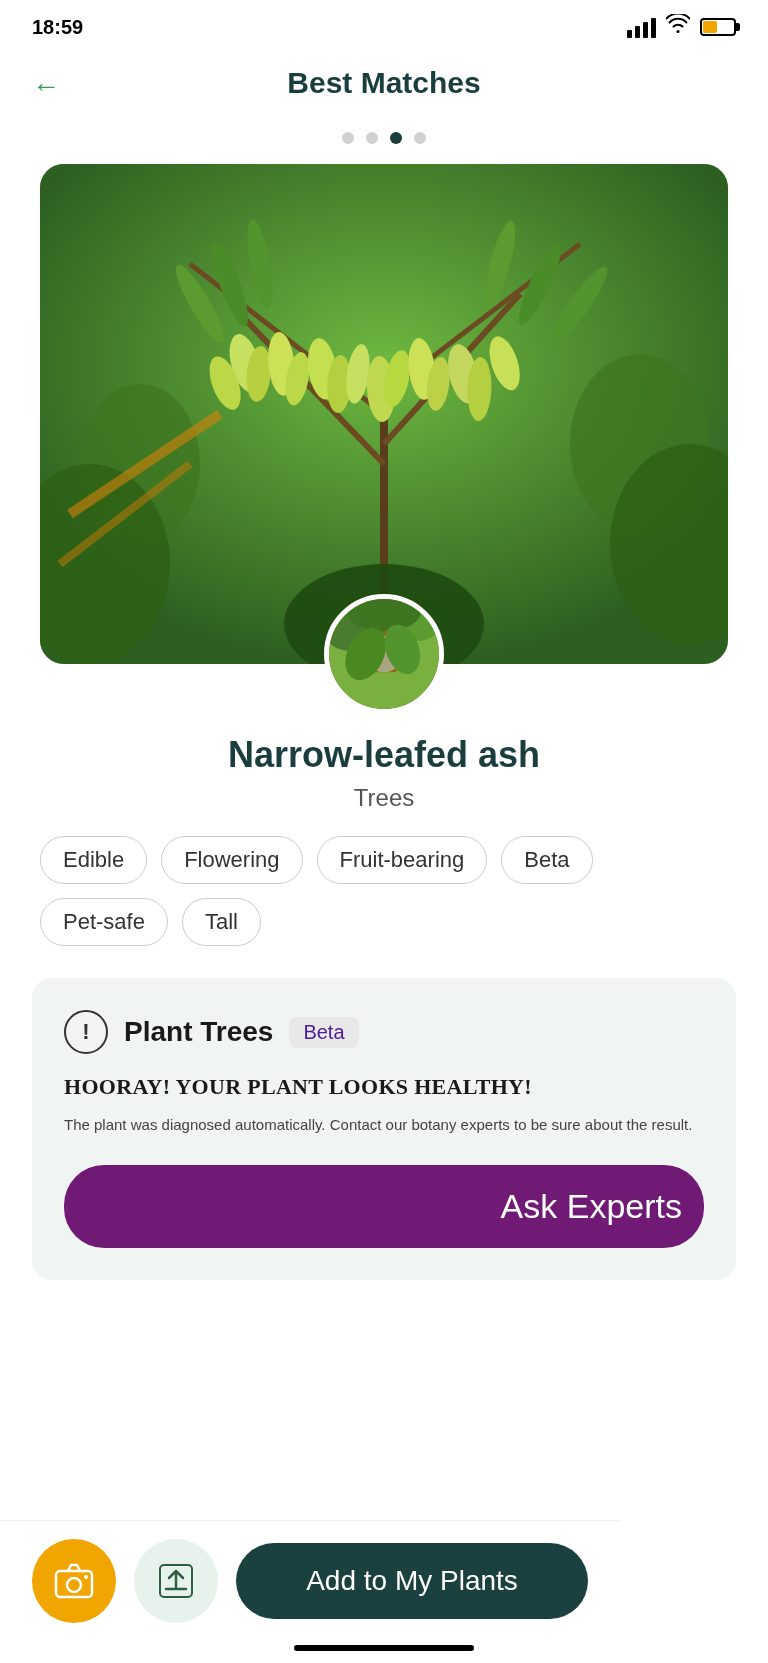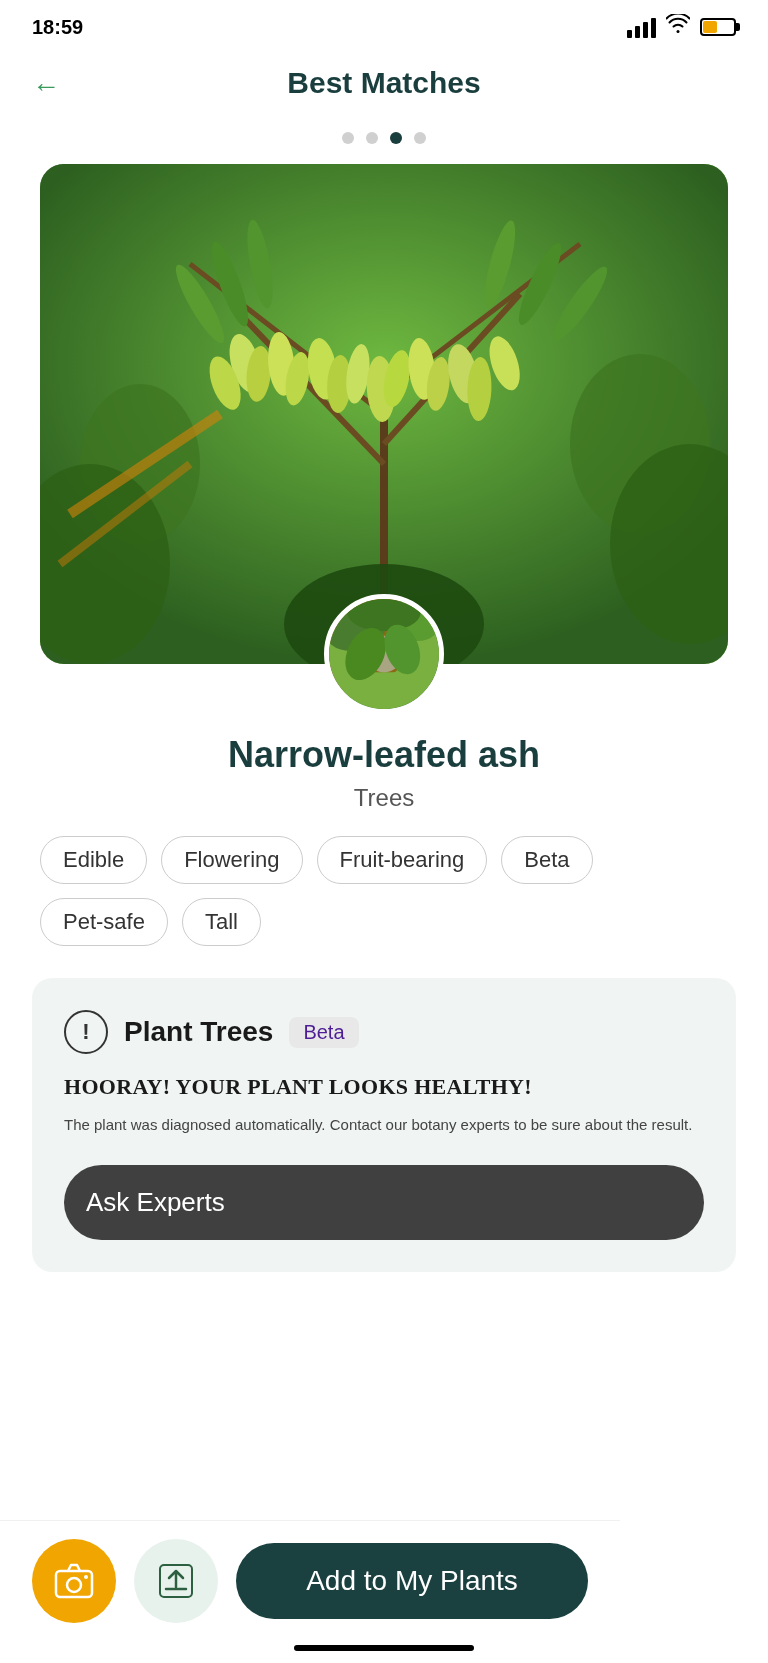--- a/index.html
+++ b/index.html
@@ -244,28 +244,28 @@
     }
     .health-description {
       font-size: 15px;
       color: #444;
       line-height: 1.5;
       margin-bottom: 28px;
     }
     .ask-experts-button {
       width: 100%;
       padding: 22px;
-      background: #404040;
+      background: #701a75;
       color: #fff;
       border: none;
       border-radius: 40px;
-      font-size: 26px;
+      font-size: 34px;
       font-weight: 500;
       cursor: pointer;
-      text-align: left;
+      text-align: right;
     }
 
     
     .bottom-bar {
       position: fixed;
       bottom: 0;
       left: 0;
       width: 620px;
       background: #fff;
       padding: 18px 32px 40px;

